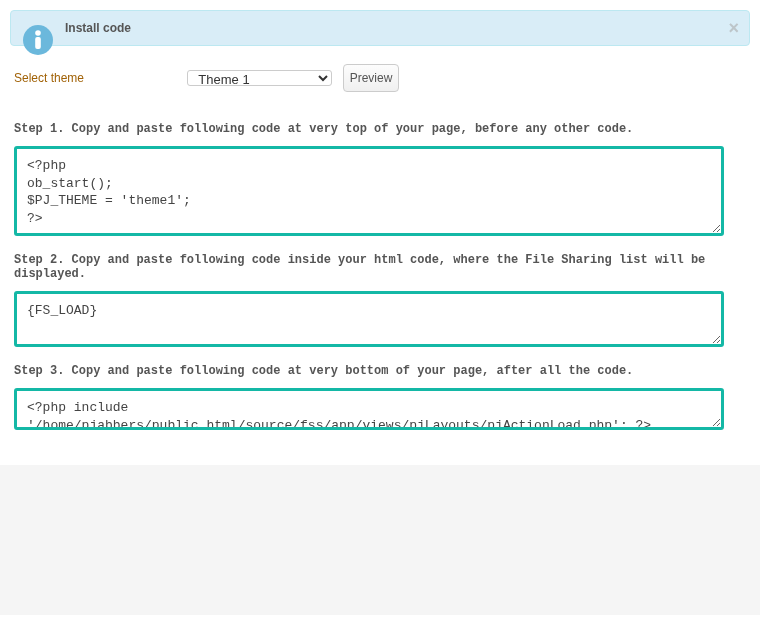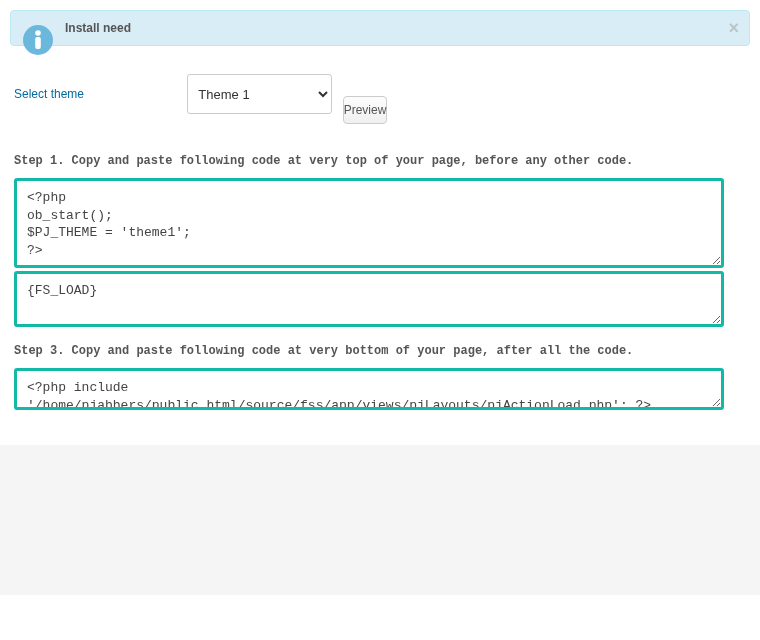--- a/index.html
+++ b/index.html
@@ -52,47 +52,46 @@
       line-height: 1.35;
       margin-top: 1px;
     }
     .form-row {
       padding: 4px 0 16px 4px;
     }
     .form-label {
       display: inline-block;
       vertical-align: middle;
       width: 170px;
-      color: #0369a1;
+      color: #a16207;
       font-size: 12px;
     }
     .theme-select {
       display: inline-block;
       vertical-align: middle;
       width: 145px;
-      height: 40px;
+      height: 16px;
       border: 1px solid #ccc;
       border-radius: 3px;
       background: #fff;
       font-size: 13px;
       padding: 0 6px;
       color: #333;
     }
     .btn-preview {
       display: inline-block;
       vertical-align: middle;
       margin-left: 7px;
-      padding: 6px 0;
+      padding: 6px 6px;
       font-size: 12px;
       color: #555;
       background: linear-gradient(#fdfdfd, #f0f0f0);
       border: 1px solid #ccc;
       border-radius: 4px;
       cursor: pointer;
-      margin-top: 32px;
     }
     .step-title {
       font-size: 12px;
       font-weight: bold;
       color: #555;
       margin: 14px 4px 10px 4px;
       font-family: Liberation Mono, monospace;
     }
     .code-box {
       width: 710px;
@@ -126,37 +125,38 @@
 
   <div class="alert-info">
     <span class="info-icon">
       <svg viewBox="0 0 32 32">
         <circle cx="16" cy="16" r="15" fill="#6bb8dc"></circle>
         <circle cx="16" cy="9" r="2.8" fill="#fff"></circle>
         <rect x="13.2" y="13" width="5.6" height="12" rx="2" fill="#fff"></rect>
       </svg>
     </span>
     <button class="alert-close">×</button>
-    <div class="alert-title">Install need</div>
+    <div class="alert-title">Install code</div>
   </div>
 
   <div class="form-row">
     <span class="form-label">Select theme</span>
     <select class="theme-select">
       <option>Theme 1</option>
     </select>
     <button class="btn-preview">Preview</button>
   </div>
 
   <div class="step-title">Step 1. Copy and paste following code at very top of your page, before any other code.</div>
   <textarea class="code-box h1" readonly="" style="">&lt;?php
 ob_start();
 $PJ_THEME = 'theme1';
 ?&gt;</textarea>
 
+  <div class="step-title">Step 2. Copy and paste following code inside your html code, where the File Sharing list will be displayed.</div>
   <textarea class="code-box h2" readonly="" style="">{FS_LOAD}</textarea>
 
   <div class="step-title">Step 3. Copy and paste following code at very bottom of your page, after all the code.</div>
   <textarea class="code-box h3" readonly="" style="">&lt;?php include '/home/pjabbers/public_html/source/fss/app/views/pjLayouts/pjActionLoad.php'; ?&gt;</textarea>
 
 </div>
 
 <div class="footer-strip"></div>
 
 </body></html>

